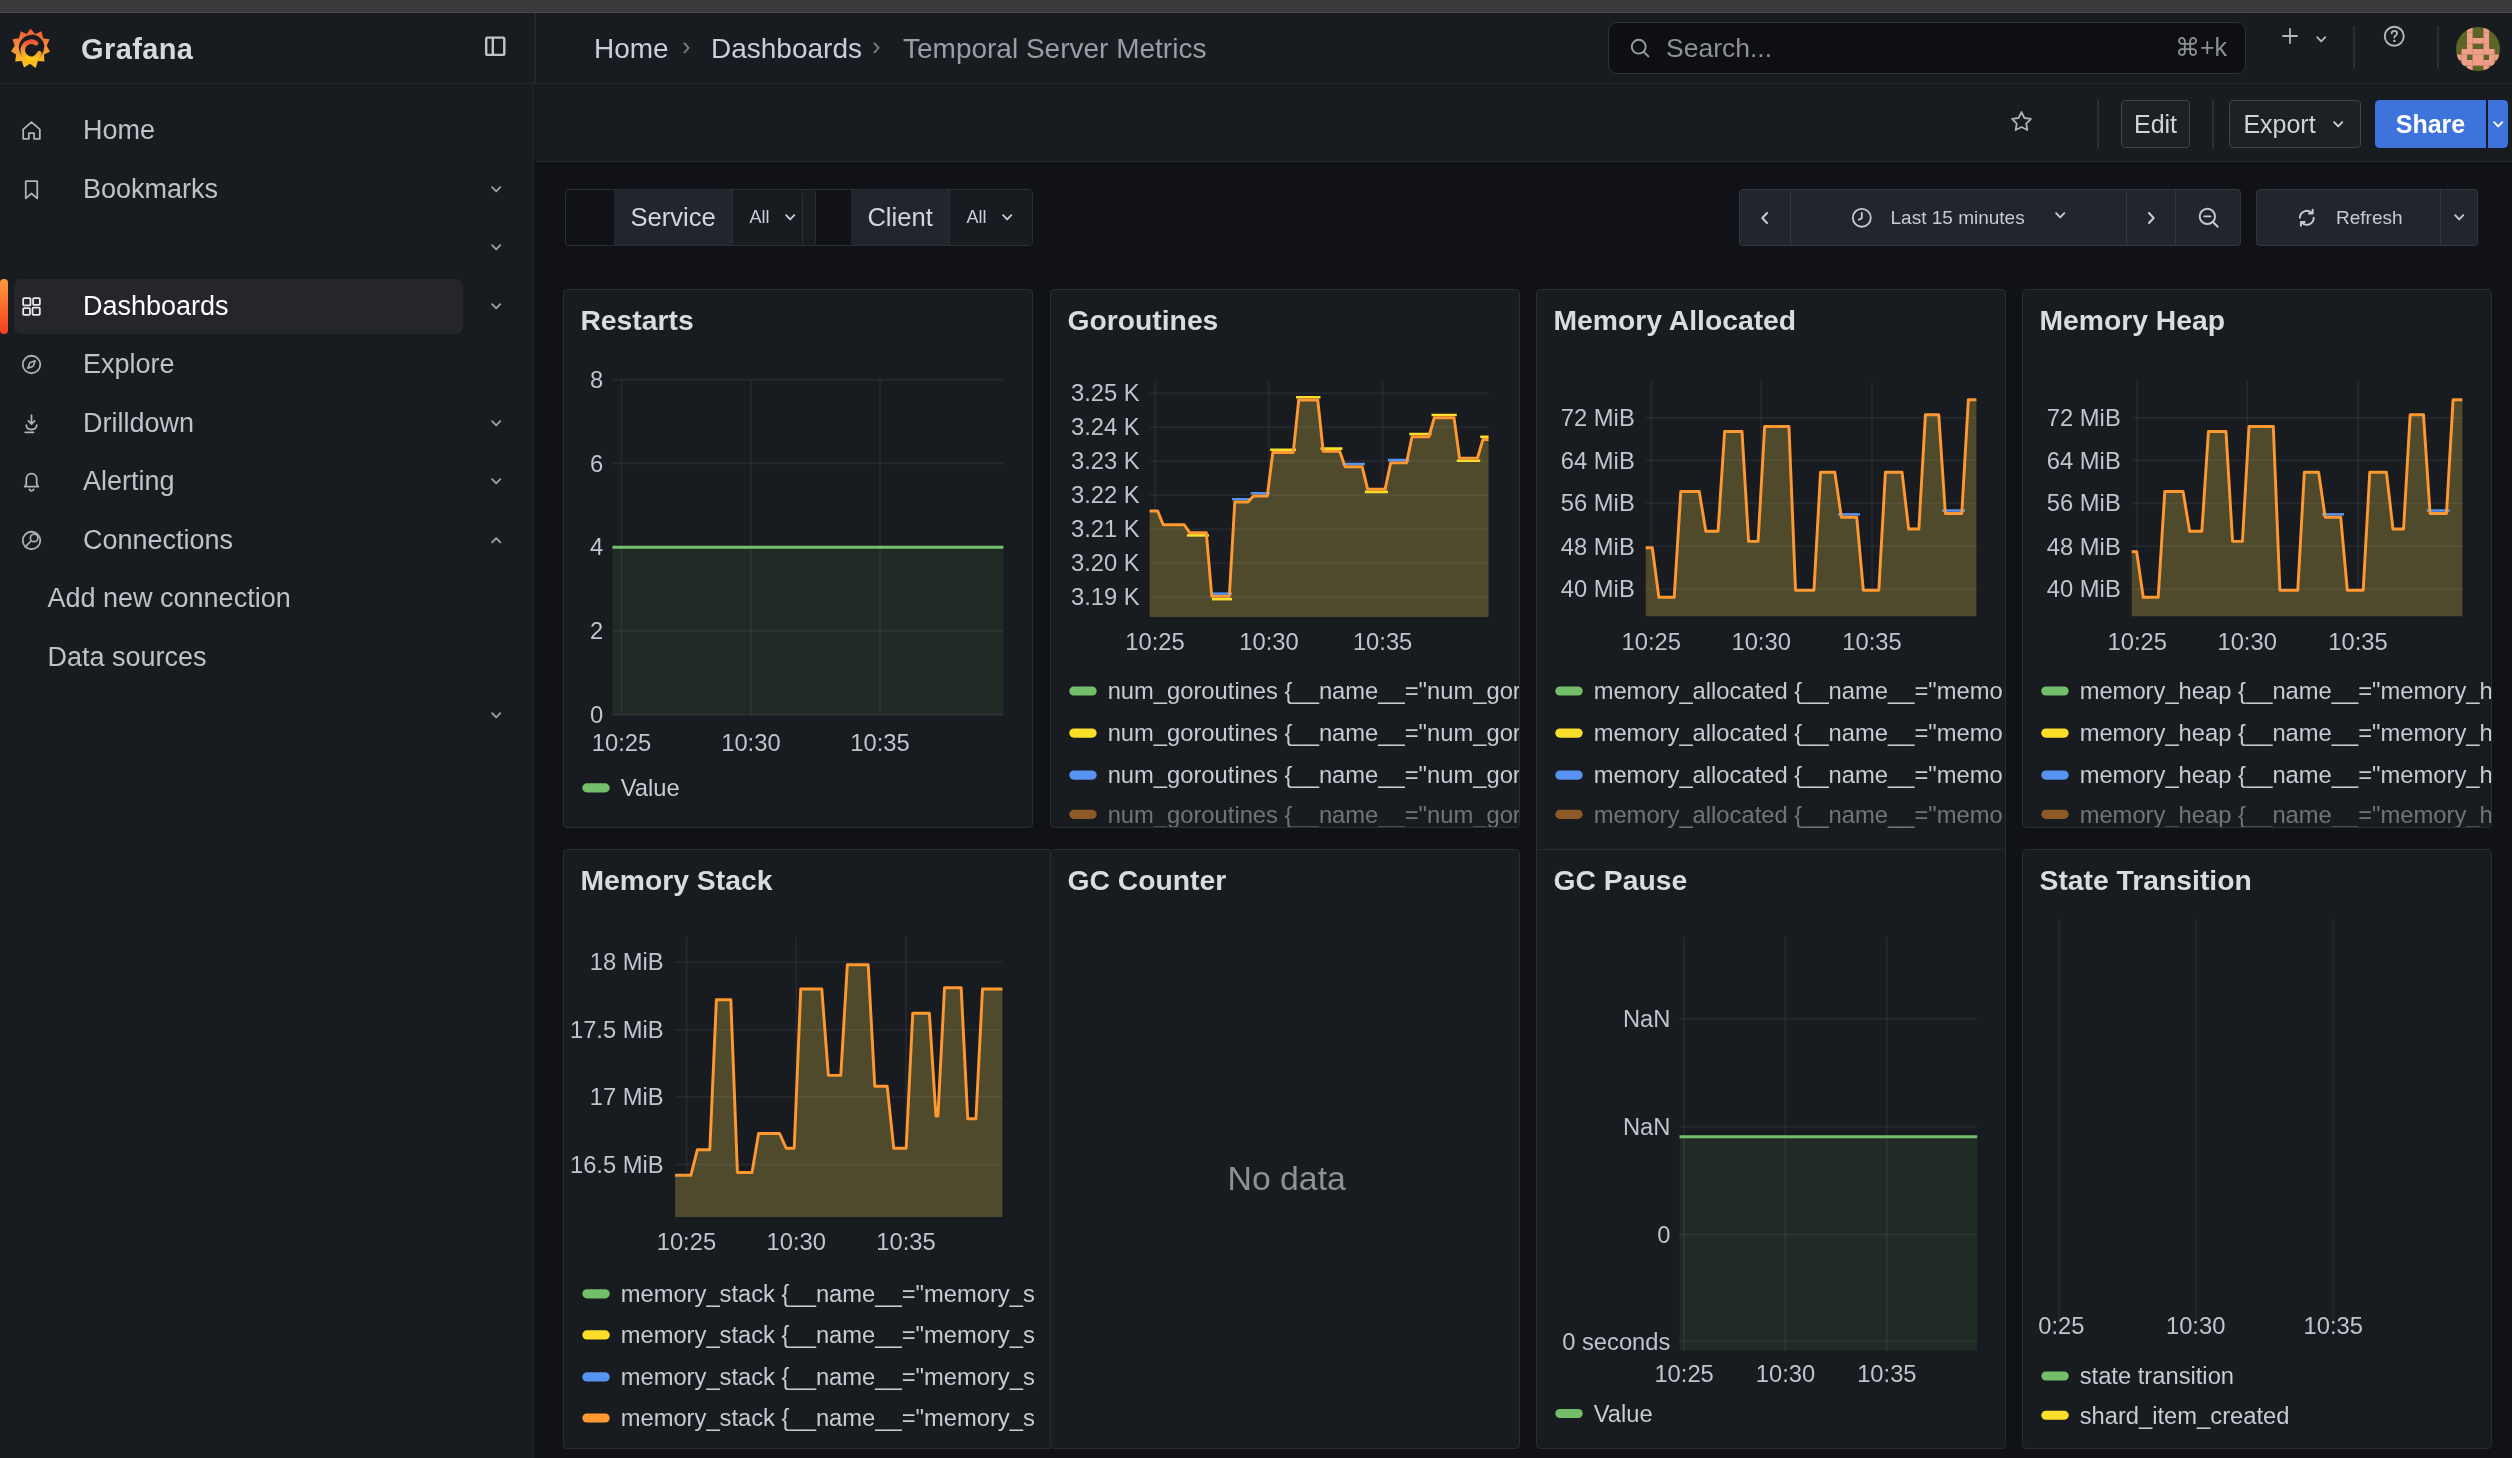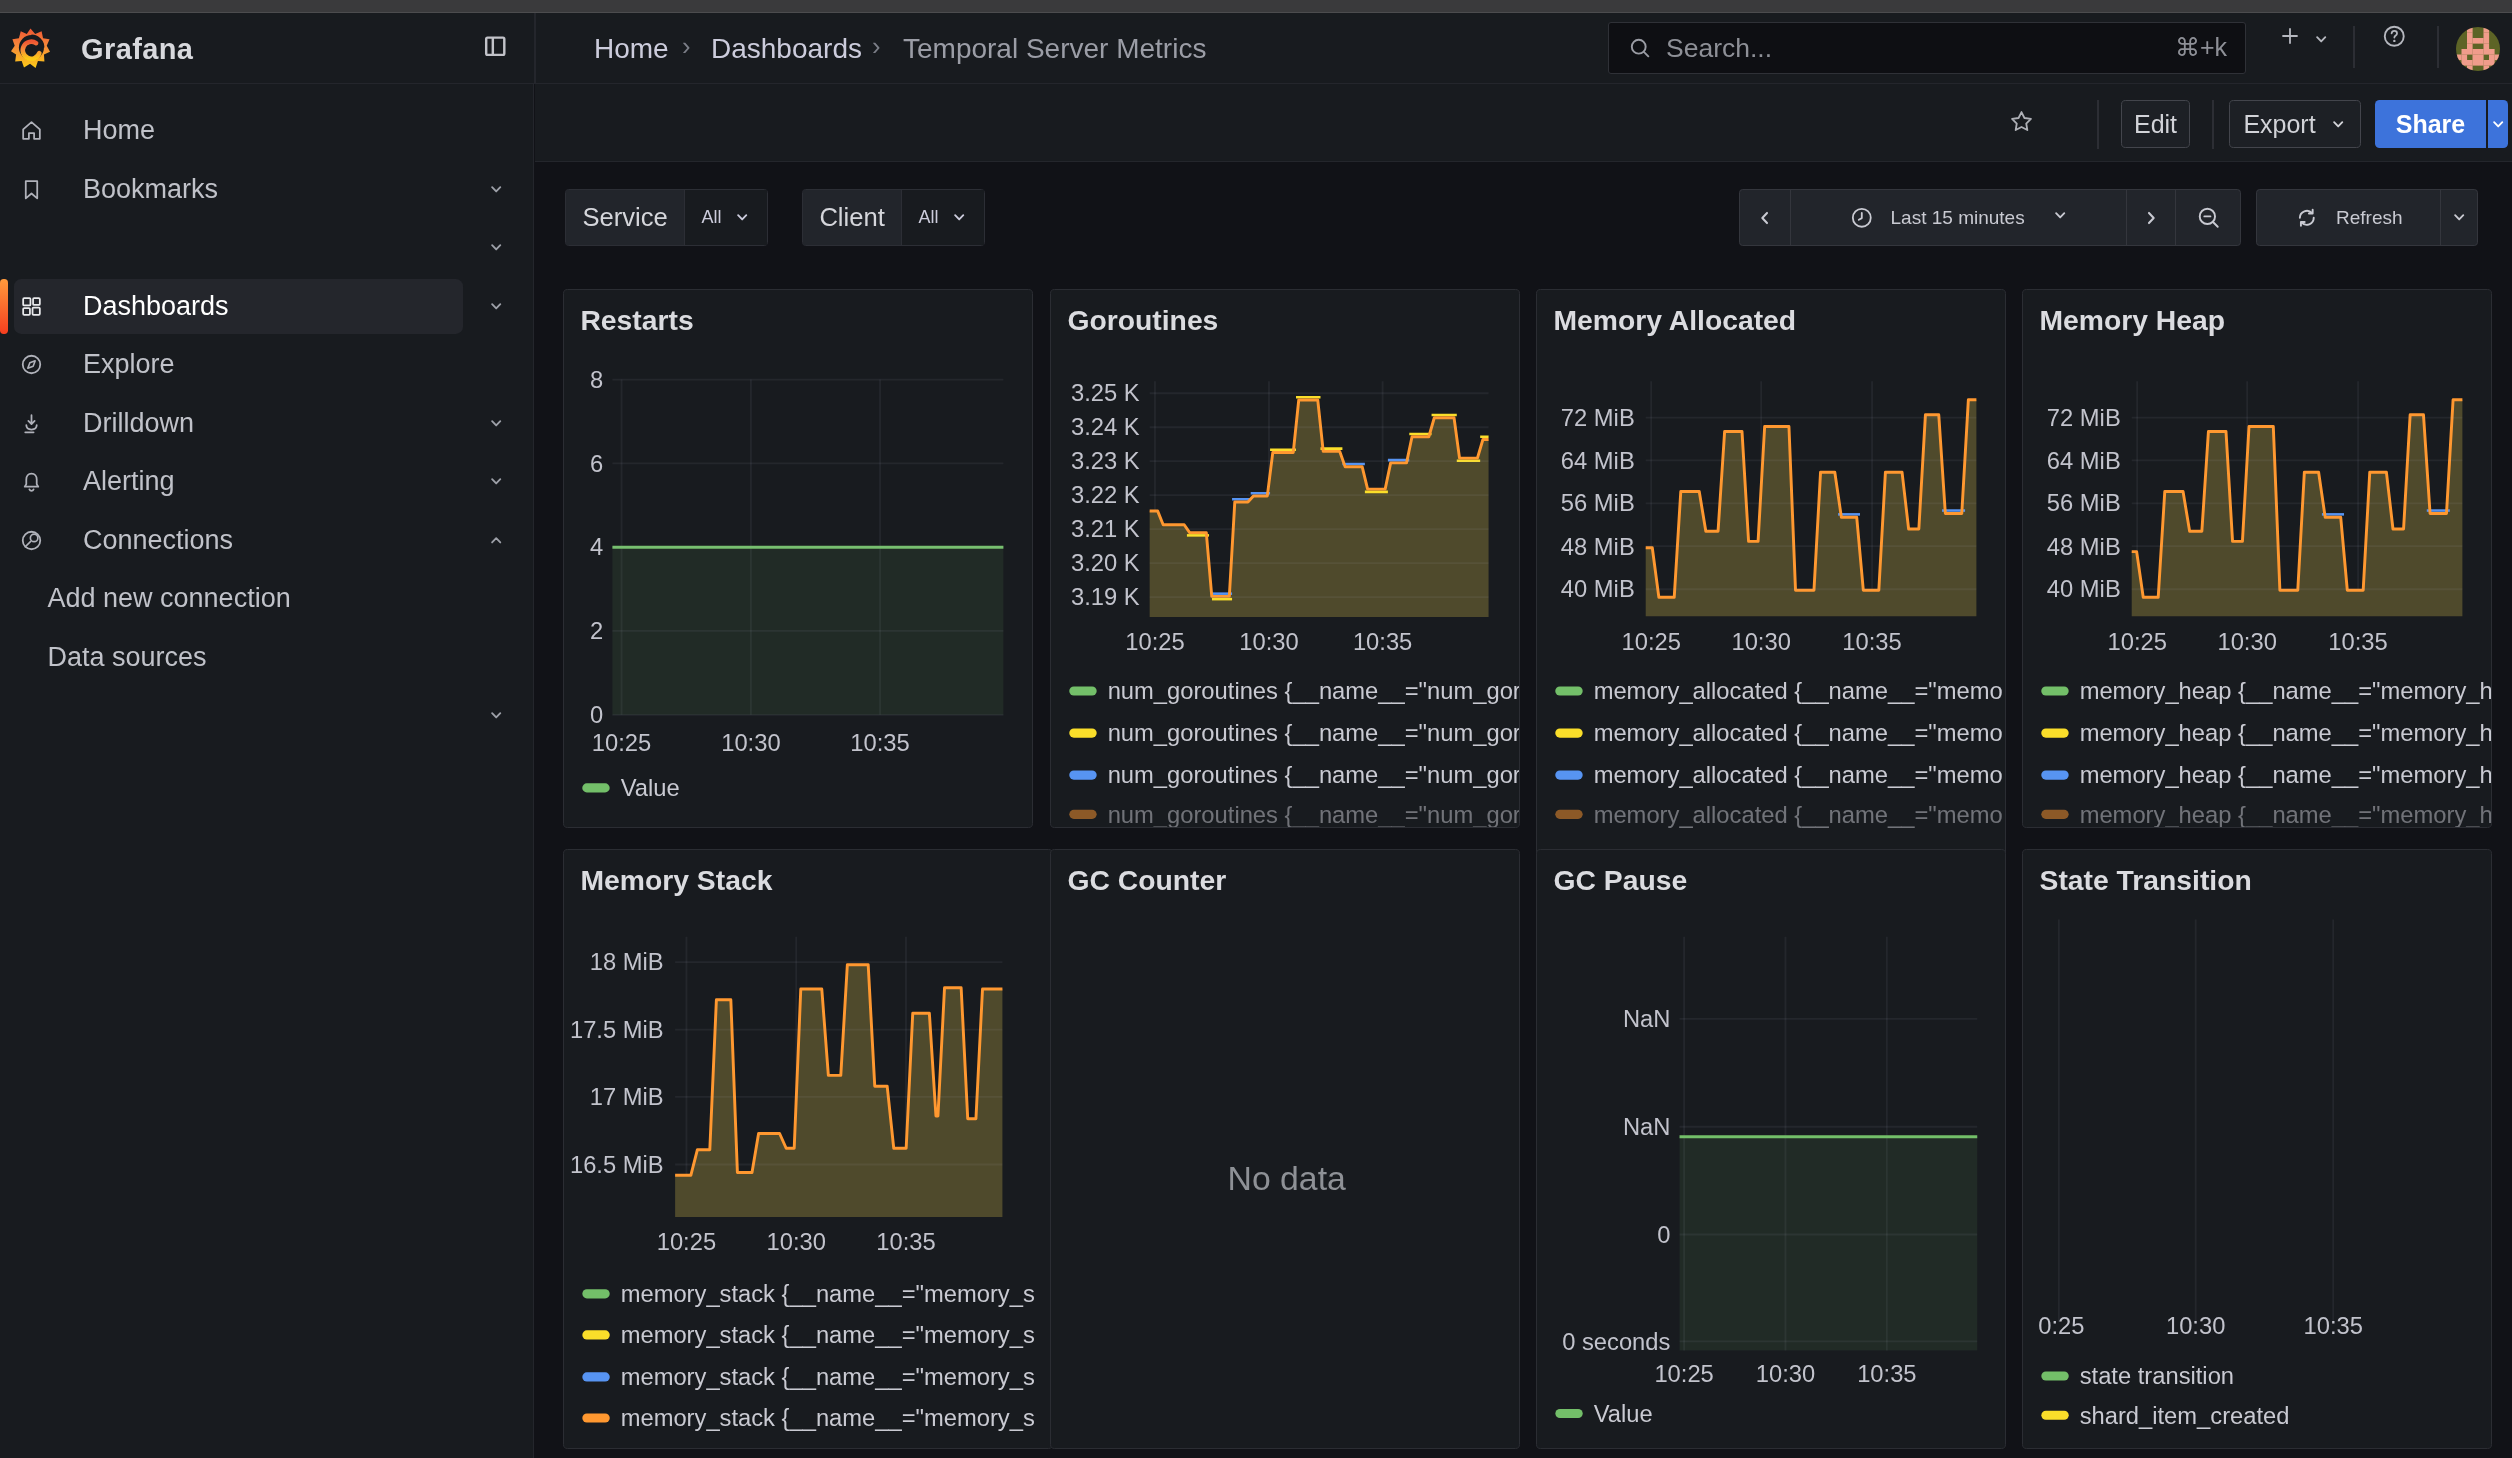--- a/index.html
+++ b/index.html
@@ -22,32 +22,32 @@
 .mi.active .mico { color:#e8e9ec; }
 .mchev { position:absolute; left:488px; color:#9da0a8; display:flex; }
 
 #logo { position:absolute; left:11px; top:12.8px; }
 #brand { position:absolute; left:81px; top:20px; font-size:29px; font-weight:600; color:#d8d9dd; letter-spacing:0.4px; }
 #dock { position:absolute; left:482px; top:20px; color:#c2c3c9; }
 .crumb { position:absolute; top:20px; font-size:28px; color:#ccccdc; }
 .crumb.dim { color:#9b9da6; }
 .crumbsep { position:absolute; top:19px; font-size:25.6px; color:#7b7e87; }
 #search { position:absolute; left:1608px; top:9px; width:638px; height:52px;
-  background:#0e0f13; border:1.8px solid #2f3137; border-radius:3px; color:#8e9097; }
+  background:#0e0f13; border:1.8px solid #2f3137; border-radius:9px; color:#8e9097; }
 #search .sic { position:absolute; left:18px; top:12px; color:#9a9ca4; }
 #search .ph { position:absolute; left:57px; top:10px; font-size:26.5px; color:#8e9097; }
 #search .kbd { position:absolute; right:18px; top:10px; font-size:25px; color:#8e9097; }
 .hic { position:absolute; color:#b6b8bf; display:flex; align-items:center; }
 .vdiv { position:absolute; width:1.8px; background:#2c2e34; }
 
 .btn { position:absolute; top:16.4px; height:48px; border:1.8px solid #43454c; border-radius:4.6px;
   background:#1d2025; color:#d2d3d8; font-size:25px; font-weight:500; display:flex; align-items:center; justify-content:center; }
 .btn.blue { background:#3d73db; border:none; color:#fff; font-weight:600; }
 
-.filter { position:absolute; top:26.5px; height:57px; display:flex; border:1.8px solid #2c2e35; border-radius:3.7px; }
+.filter { position:absolute; top:26.5px; height:57px; display:flex; border:1.8px solid #2c2e35; border-radius:3.7px;padding-left:48px; }
 .filter .lab { background:#22252b; color:#d5d6db; font-size:25.6px; font-weight:500; display:flex; align-items:center; padding:0 16.4px; border-right:1.8px solid #2c2e35; }
 .filter .val { background:#181b1f; color:#ccccdc; font-size:18px; font-weight:500; display:flex; align-items:center; gap:12.8px; padding:0 16.4px; }
 .tgroup { position:absolute; top:27px; height:57px; display:flex; background:#22252b; border:1.8px solid #34363d; border-radius:3.7px; color:#c9cad2; }
 .tseg { display:flex; align-items:center; justify-content:center; gap:16px; font-size:19px; font-weight:500; border-right:1.8px solid #34363d; }
 .tseg:last-child { border-right:none; }
 .dim { color:#9b9da6; }
 </style></head>
 <body>
 <div id="strip"></div>
 <div id="header">

